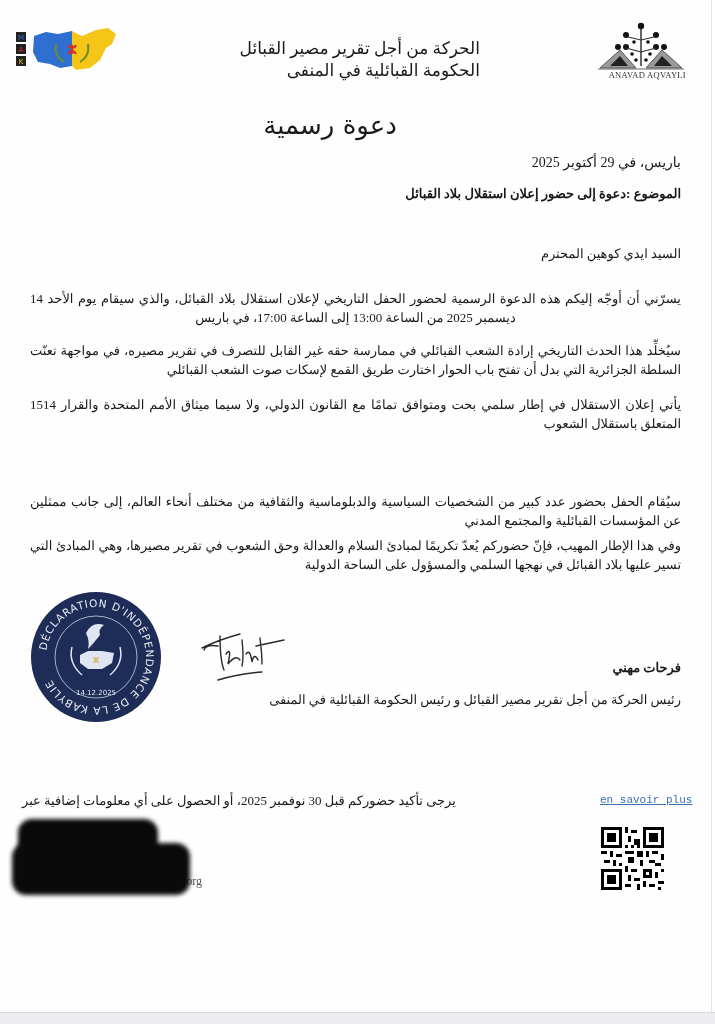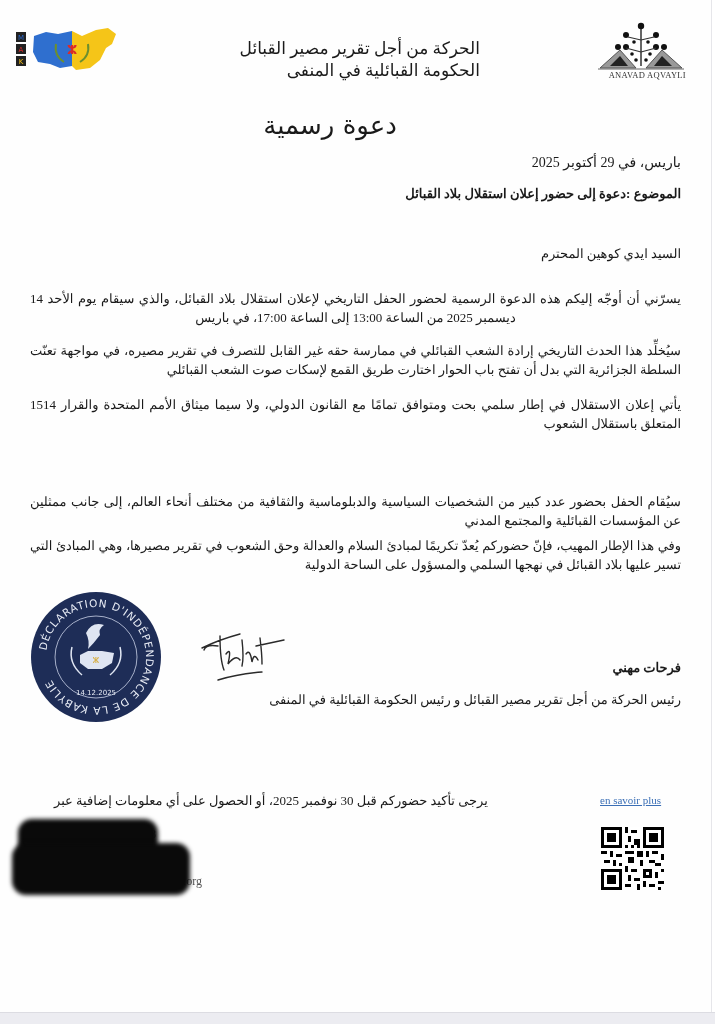--- a/index.html
+++ b/index.html
@@ -28,28 +28,28 @@
     .para3 { top: 395px; }
     .para4 { top: 451px; margin-top: 41px; }
     .para5 { top: 536px; }
     .closing { right: 30px; top: 590px; }
     .signer-name { right: 30px; top: 658px; }
     .signer-title { right: 30px; top: 690px; }
 
     .seal { left: 30px; top: 591px; width: 132px; height: 132px; }
     .signature { left: 198px; top: 624px; width: 95px; height: 60px; }
 
-    .rsvp { left: 22px; top: 793px; font-size: 13px; margin-left: 32px; }
+    .rsvp { left: 22px; top: 793px; font-size: 13px; }
     .redaction { left: 12px; top: 815px; width: 180px; height: 80px; }
     .redaction .blob1 { position: absolute; left: 6px; top: 4px; width: 140px; height: 38px; background: #0a0a0a; border-radius: 14px; filter: blur(2px); }
     .redaction .blob2 { position: absolute; left: 0px; top: 28px; width: 178px; height: 52px; background: #0a0a0a; border-radius: 14px; filter: blur(2px); }
     .redaction .peek { position: absolute; left: 148px; top: 44px; font-size: 12px; color: #555; filter: blur(0.6px); font-family: "Liberation Serif", serif; }
     .redaction .peek2 { position: absolute; left: 138px; top: 12px; font-size: 12px; color: #555; filter: blur(0.6px); }
 
-    .learn-more { left: 600px; top: 794px; font-size: 11px; color: #3b6fb6; text-decoration: underline; font-family: Liberation Serif, serif; }
+    .learn-more { left: 600px; top: 794px; font-size: 11px; color: #3b6fb6; text-decoration: underline; font-family: Liberation Mono, monospace; }
     .qr { left: 601px; top: 827px; width: 63px; height: 63px; }
   </style>
 </head>
 <body>
 
 <div class="page">
 
   <div class="abs mak-logo">
     <svg width="105" height="50" viewBox="0 0 105 50">
       <rect x="0" y="6" width="10" height="10" fill="#222"></rect>

